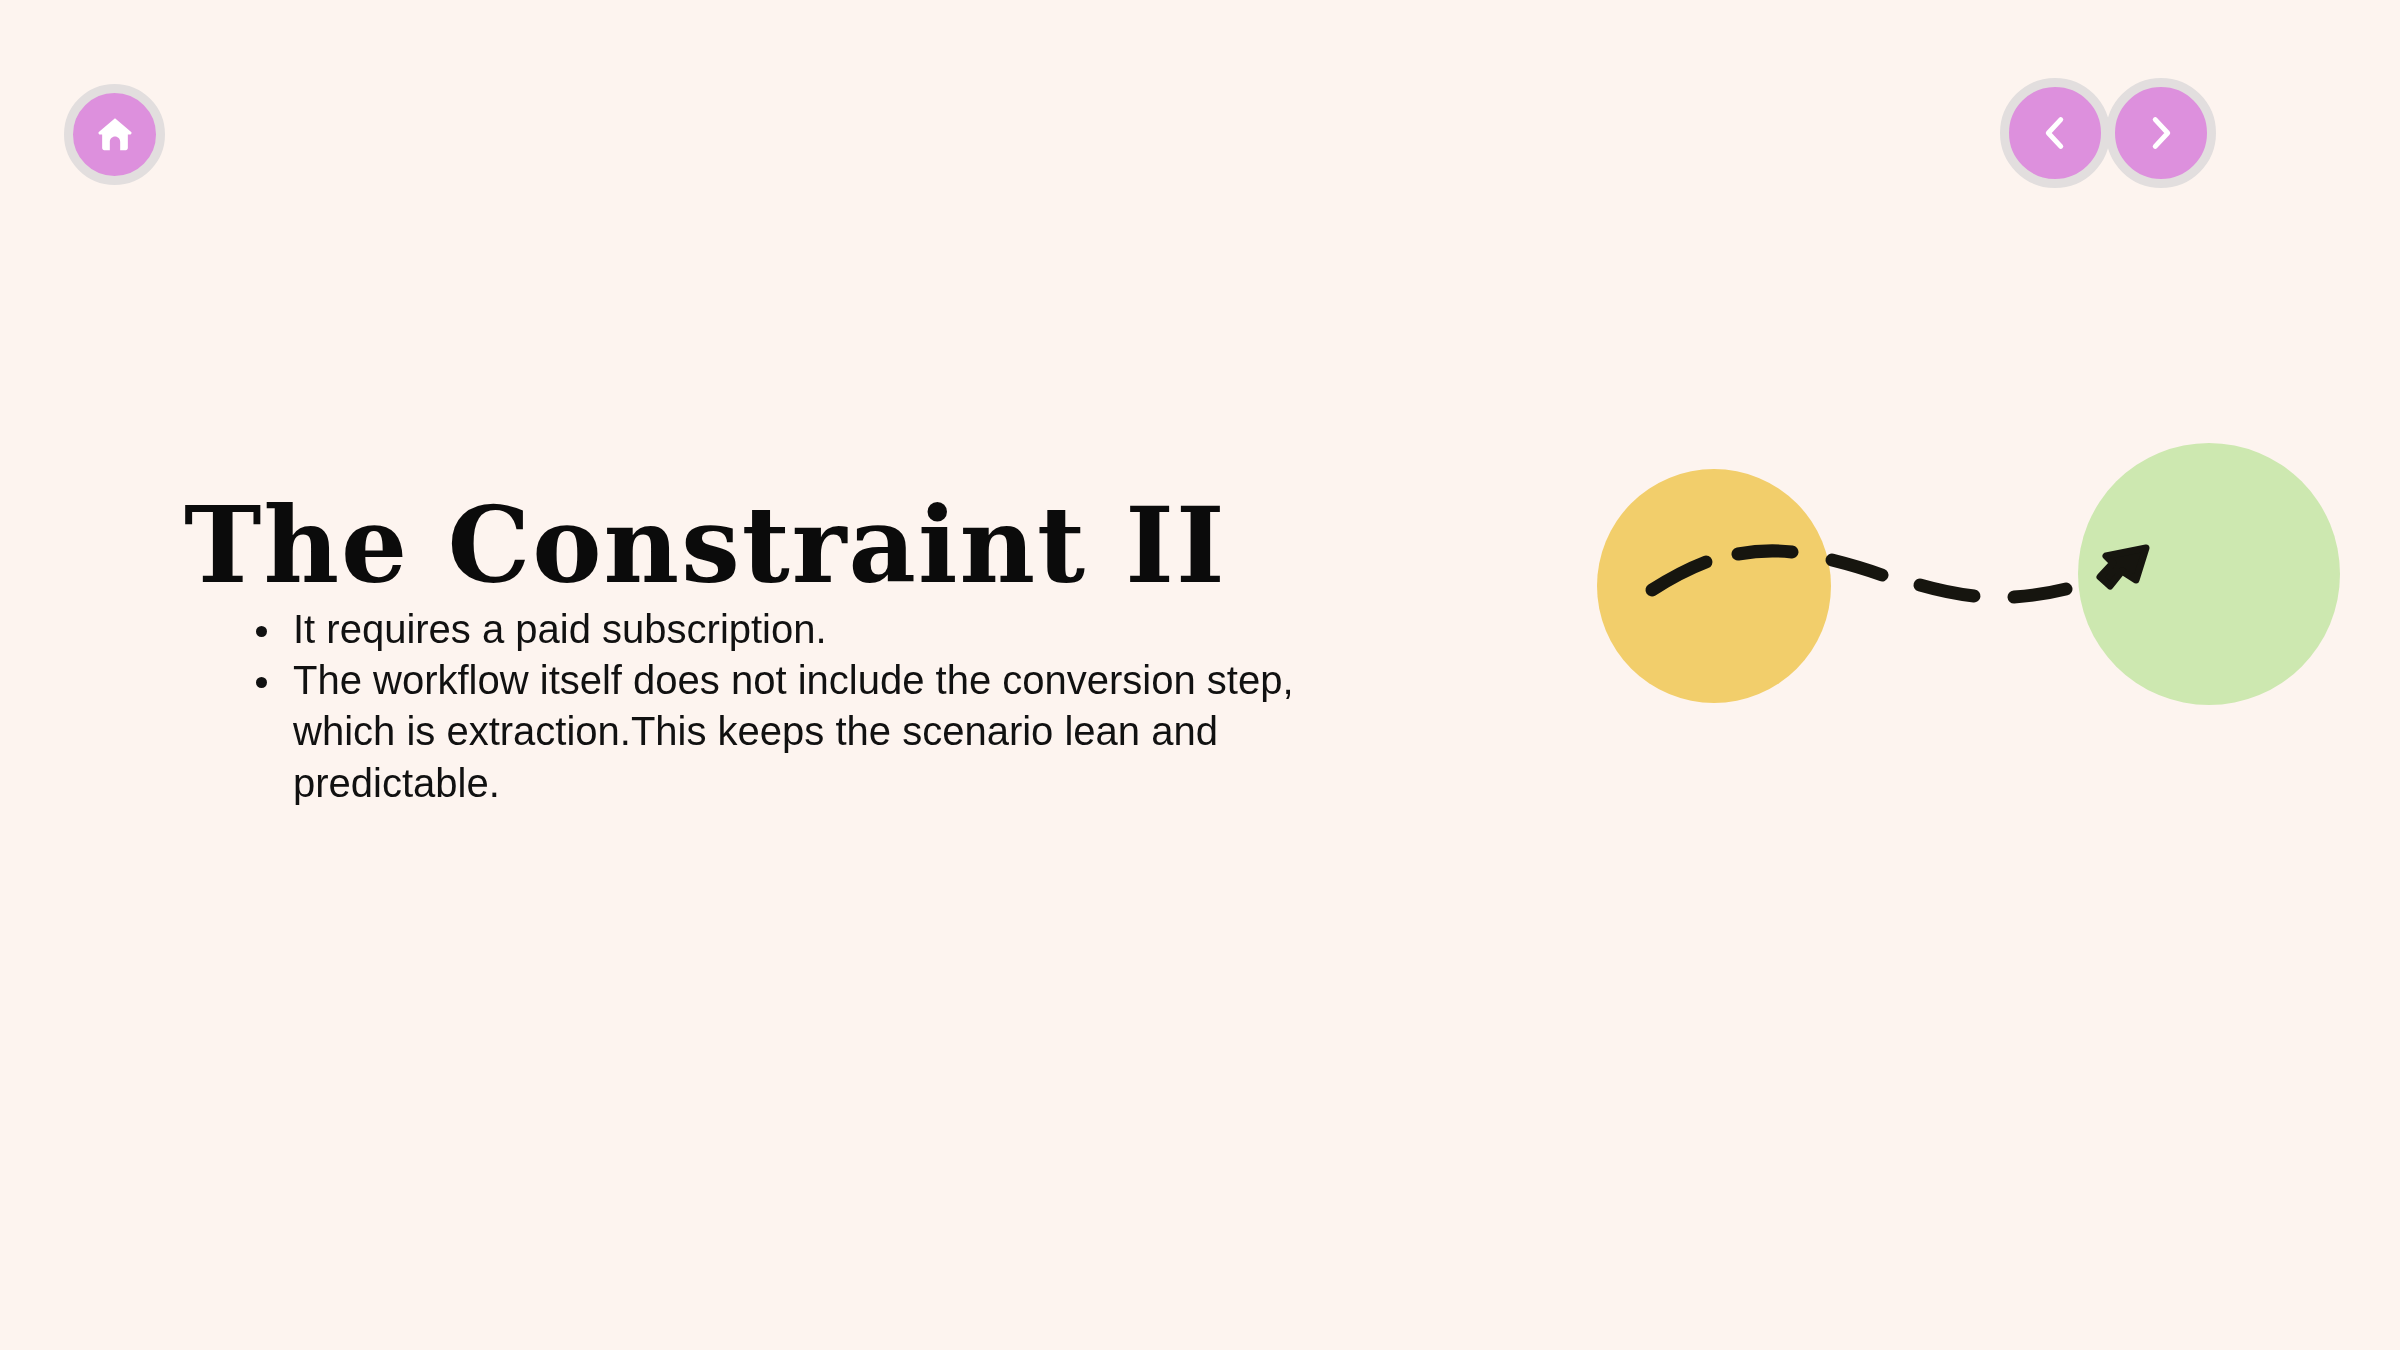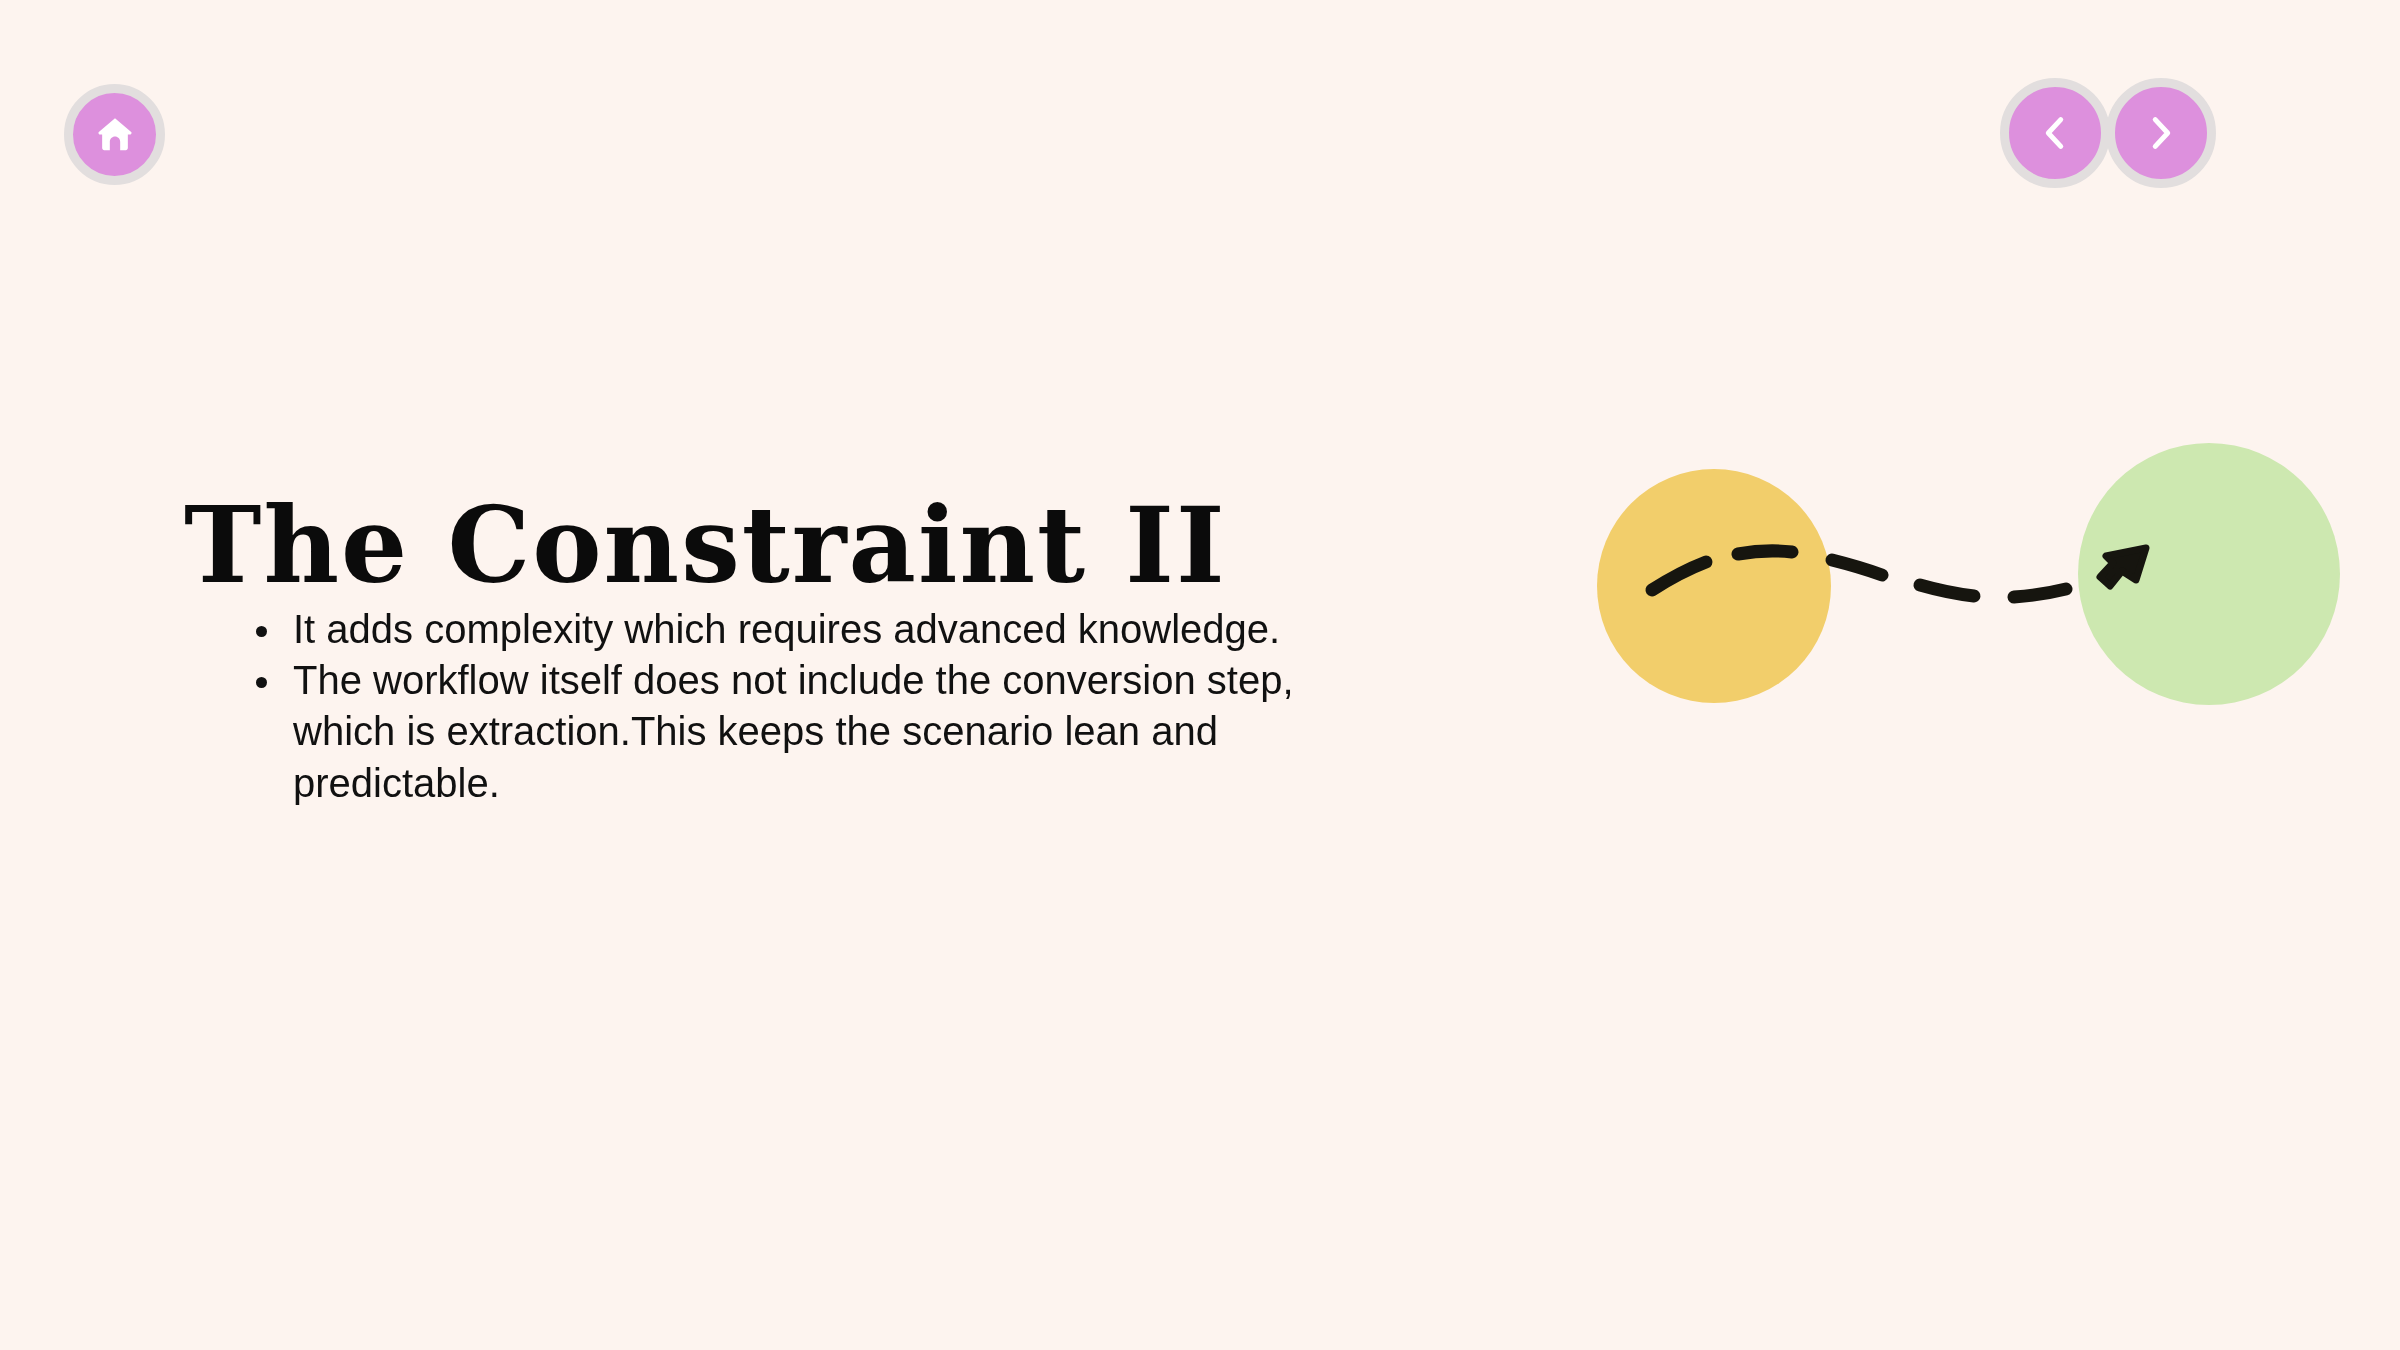--- a/index.html
+++ b/index.html
@@ -138,21 +138,21 @@
     <span>
       <svg width="46" height="46" viewBox="0 0 24 24" aria-hidden="true">
         <path d="M9 5 15.5 12 9 19" fill="none" stroke="#FFFFFF" stroke-width="2.6" stroke-linecap="round" stroke-linejoin="round"></path>
       </svg>
     </span>
   </div>
 
   <div class="content">
     <h1 class="slide-title">The Constraint II</h1>
     <ul class="bullets">
-      <li>It adds complexity which requires advanced knowledge.</li>
+      <li>It requires a paid subscription.</li>
       <li>The workflow itself does not include the conversion step, which is extraction.This keeps the scenario lean and predictable.</li>
     </ul>
   </div>
 
   <div class="artwork">
     <svg width="800" height="310" viewBox="0 0 800 310" aria-hidden="true">
       <circle cx="144" cy="156" r="117" fill="#F2CE6B"></circle>
       <circle cx="639" cy="144" r="131" fill="#CDE8B0"></circle>
       <g fill="none" stroke="#16150F" stroke-width="13" stroke-linecap="round">
         <path d="M82 160 Q 110 142 136 132"></path>

